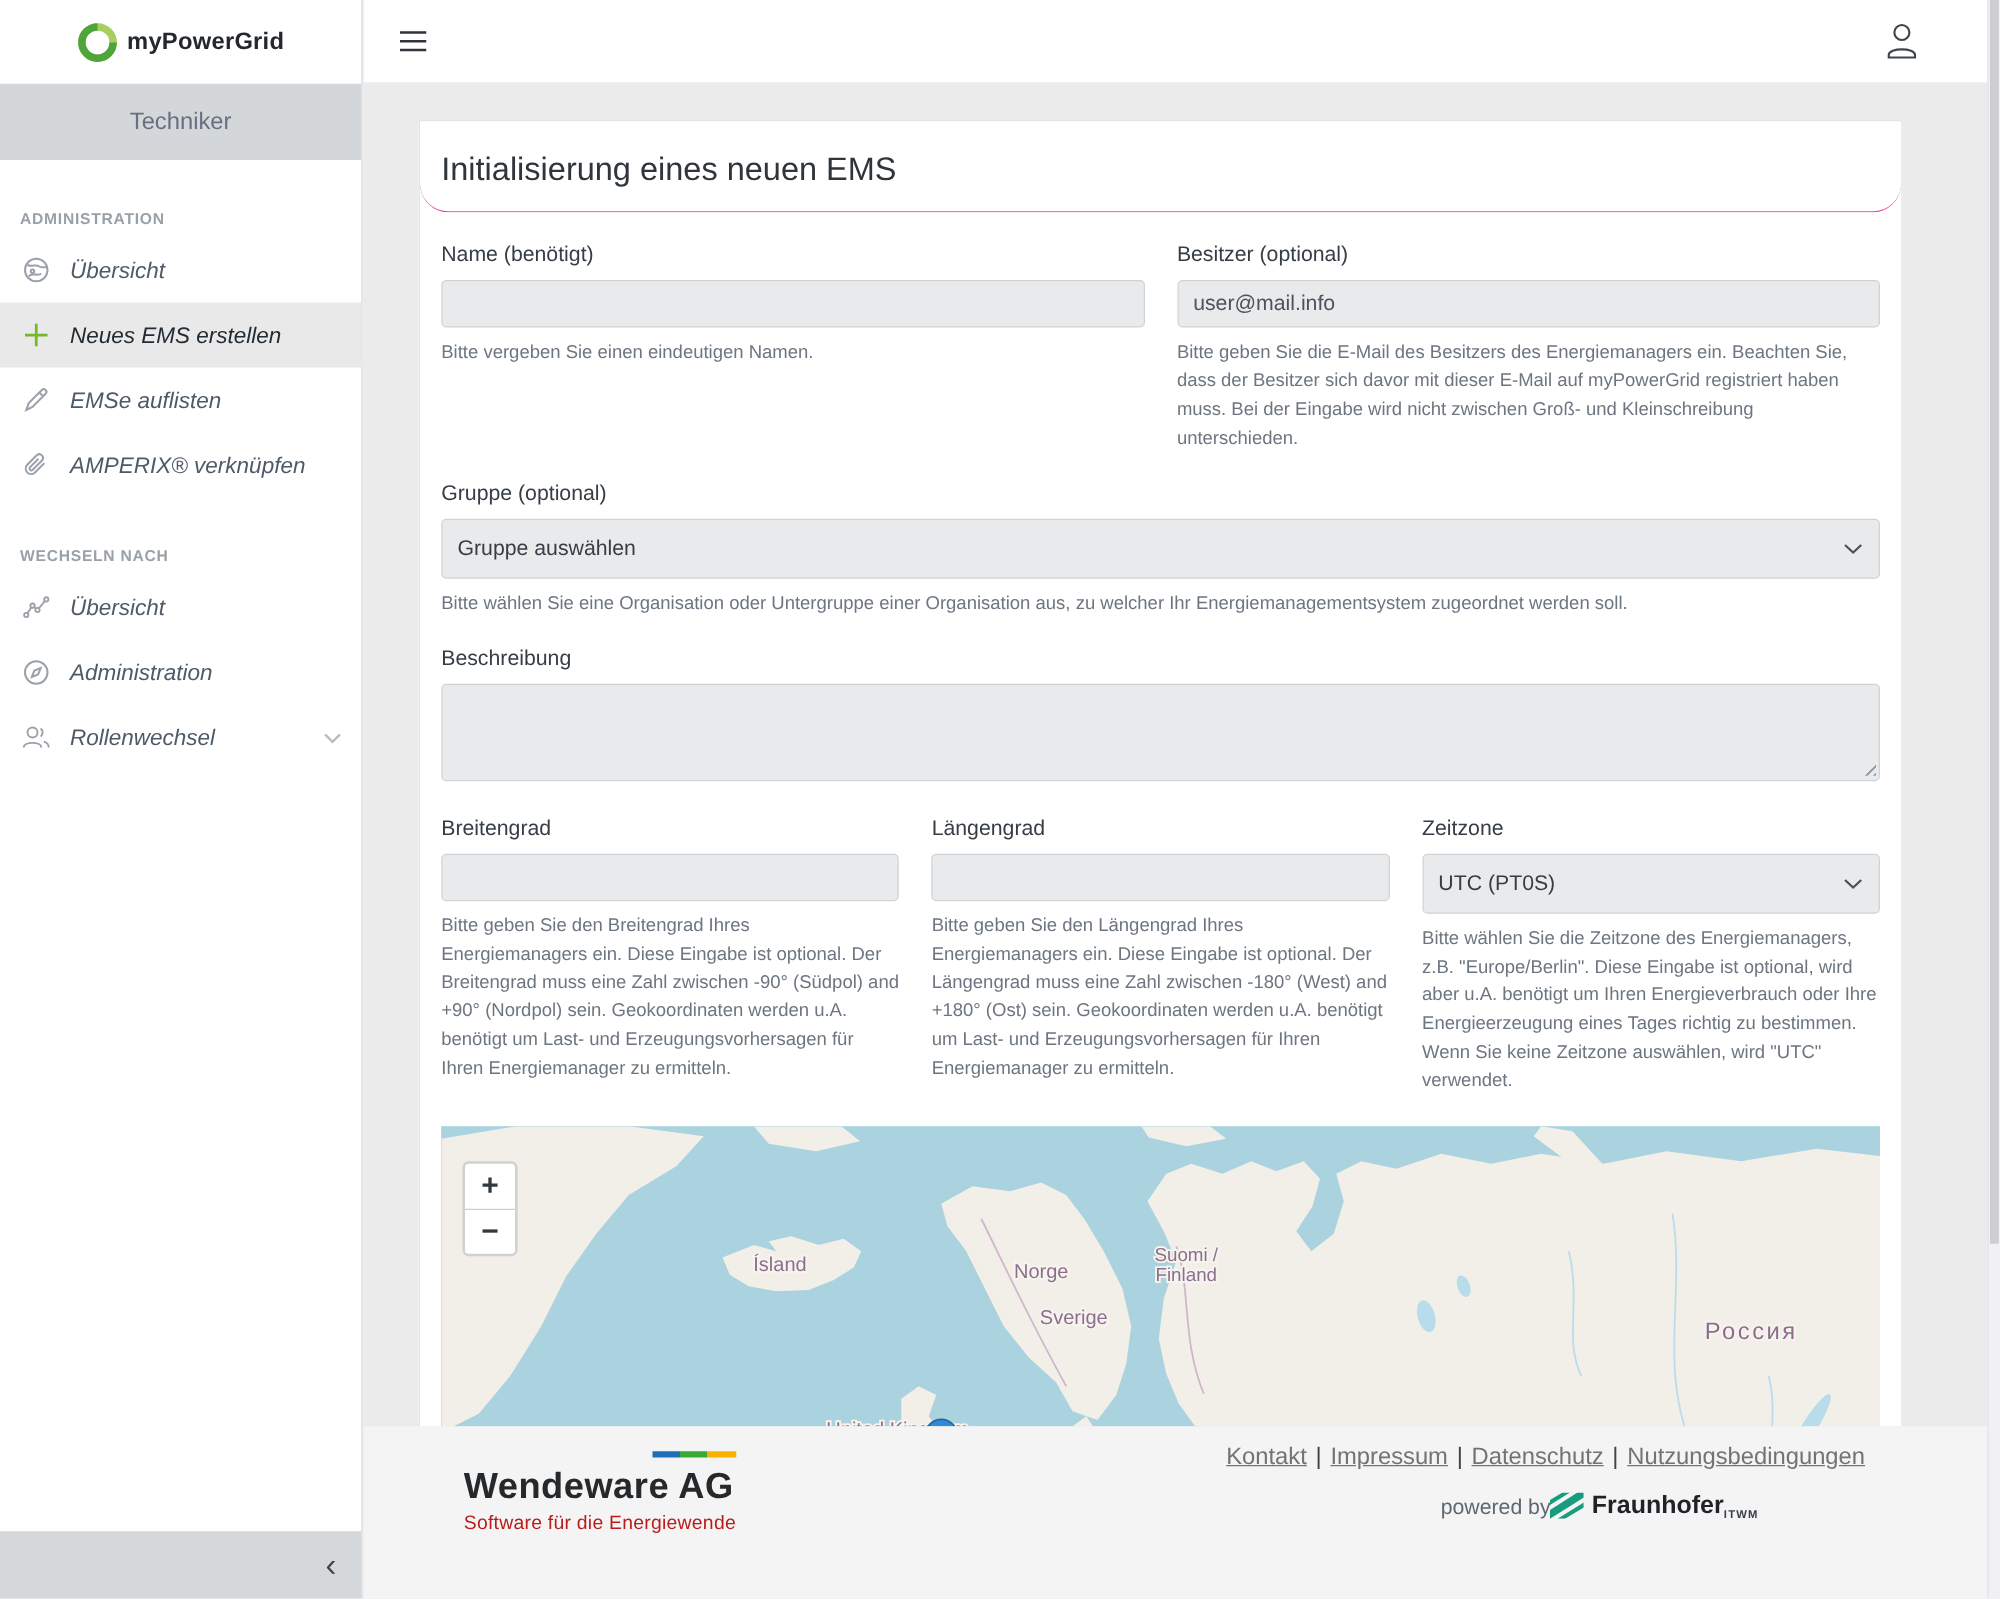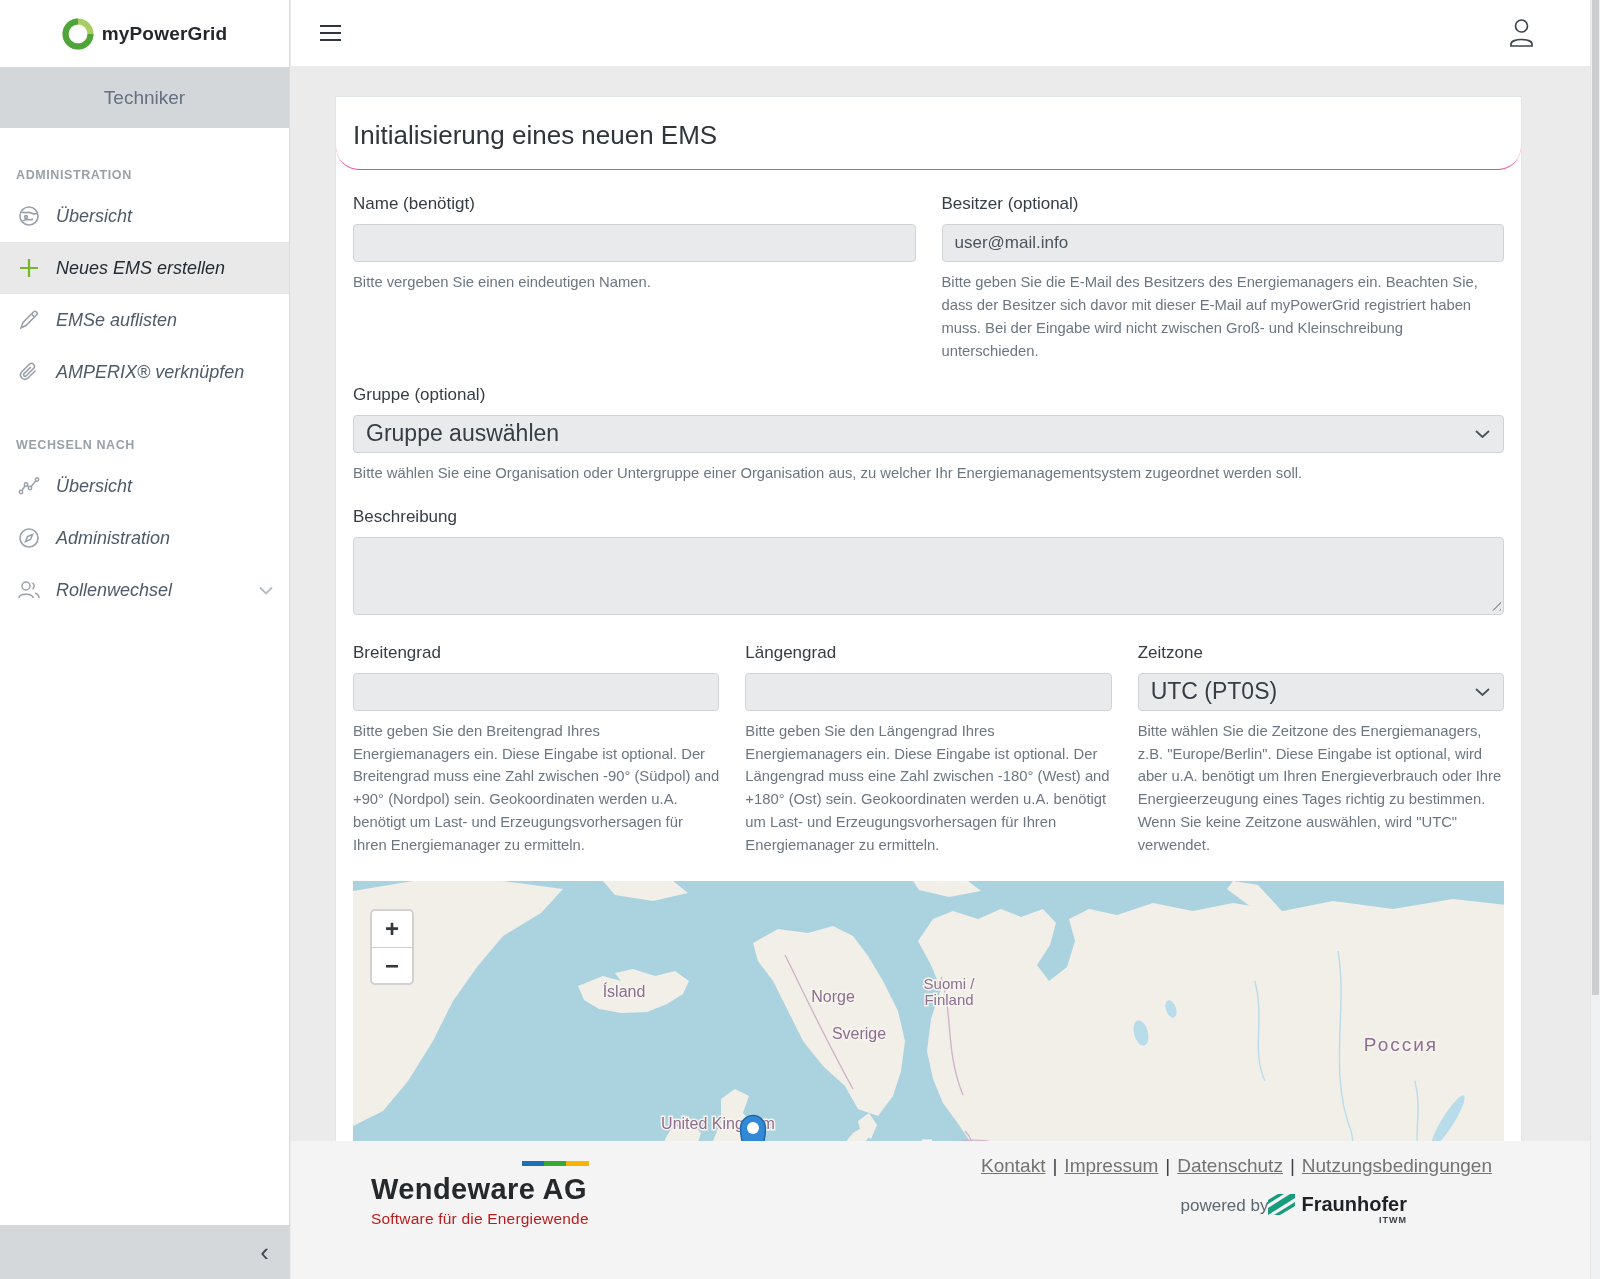--- a/index.html
+++ b/index.html
@@ -38,23 +38,23 @@
   .card-header{padding:23px 17px 18px;font-size:26px;color:#2f353b;border-bottom:1px solid #ec4899;border-radius:23px;}
   .card-body{padding:24px 17px 0;}
   .grid-2{display:grid;grid-template-columns:1fr 1fr;gap:26px;}
   .grid-3{display:grid;grid-template-columns:1fr 1fr 1fr;gap:26px;margin-top:28px;}
   .row-gap{margin-top:22px;}
   .f-label{display:block;font-size:17px;color:#363d45;margin-bottom:10px;}
   .f-input{width:100%;height:38px;background:#e9eaeb;border:1px solid #cfd3d6;border-radius:4px;
            padding:0 12px;font-size:17px;color:#3f474e;font-family:"Liberation Sans",sans-serif;}
   .f-input::placeholder{color:#4b545d;opacity:1;}
   .f-help{margin-top:9px;font-size:14.8px;line-height:1.55;color:#6d7680;}
-  .f-select{position:relative;width:100%;height:38px;background:#e9eaeb;border:1px solid #cfd3d6;
+  .f-select{position:relative;width:100%;height:48px;background:#e9eaeb;border:1px solid #cfd3d6;
             border-radius:4px;display:flex;align-items:center;padding:0 34px 0 12px;
-            font-size:23px;color:#363d45;cursor:pointer;}
+            font-size:17px;color:#363d45;cursor:pointer;}
   .f-select svg{position:absolute;right:13px;top:50%;transform:translateY(-50%);}
   .area-wrap{position:relative;}
   .f-area{display:block;width:100%;height:78px;background:#e9eaeb;border:1px solid #cfd3d6;
           border-radius:4px;resize:none;font-family:"Liberation Sans",sans-serif;}
   .grip{position:absolute;right:3px;bottom:4px;width:11px;height:11px;
         background:repeating-linear-gradient(135deg,#99a1a8 0 1.5px,transparent 1.5px 4.5px);
         clip-path:polygon(100% 0,100% 100%,0 100%);}
 
   
   .map-wrap{position:relative;margin-top:24px;height:341px;overflow:hidden;background:#aad3df;cursor:grab;}
@@ -74,21 +74,21 @@
   .fw-bar span{flex:1;}
   .fw-company{font-size:29px;font-weight:700;color:#26292c;letter-spacing:.4px;}
   .fw-tagline{font-size:15.5px;color:#b91c1c;margin-top:4px;letter-spacing:.2px;}
   .fw-right{position:absolute;right:108px;top:14px;text-align:right;}
   .f-links{font-size:19px;}
   .f-link{color:#737373;text-decoration:underline;cursor:pointer;}
   .f-sep{color:#3c434a;margin:0 7px;}
   .powered-row{margin-top:16px;margin-right:85px;display:flex;align-items:flex-start;
                justify-content:flex-end;}
   .powered-label{color:#5d6771;font-size:17px;margin-top:3px;}
-  .fraunhofer{display:flex;flex-direction:column;align-items:flex-end;}
+  .fraunhofer{display:flex;flex-direction:row;align-items:flex-end;}
   .fh-row{display:flex;align-items:center;gap:6px;}
   .fh-name{font-size:20px;font-weight:700;color:#1f2327;}
   .fh-sub{font-size:9px;font-weight:700;color:#3a4047;letter-spacing:1px;margin-top:-1px;}
 
   
   .scrollbar{position:absolute;right:0;top:0;width:10px;height:1279px;background:#f0f1f2;
              border-left:1px solid #e3e4e6;z-index:20;}
   .scroll-thumb{position:absolute;left:1px;right:1px;top:0;height:995px;background:#cdced0;}
 </style>
 </head>

